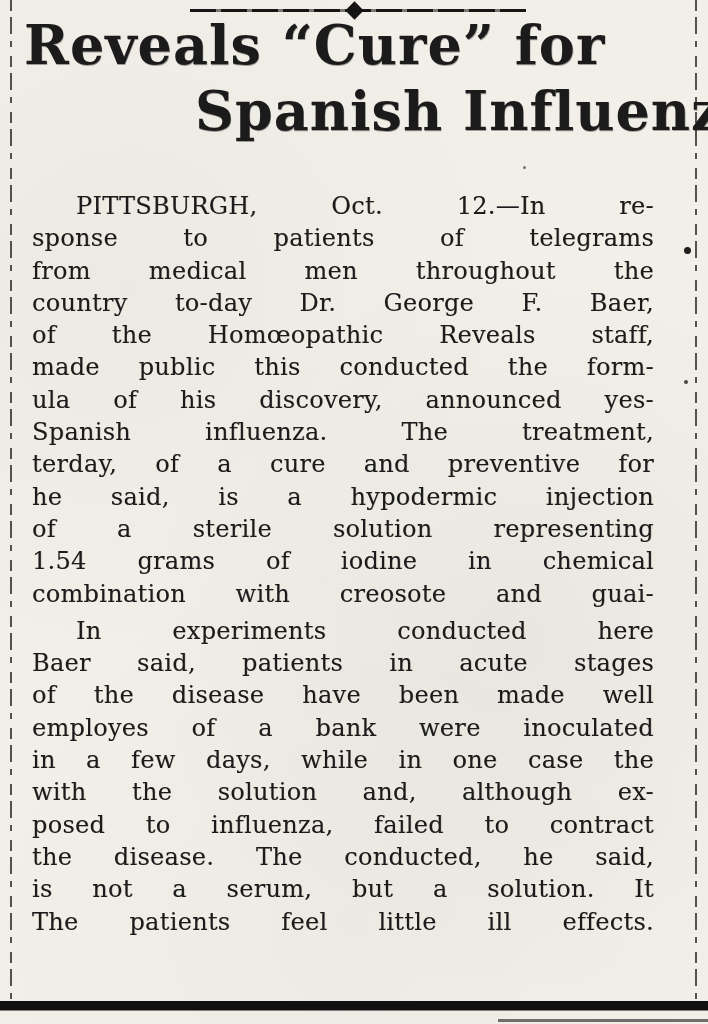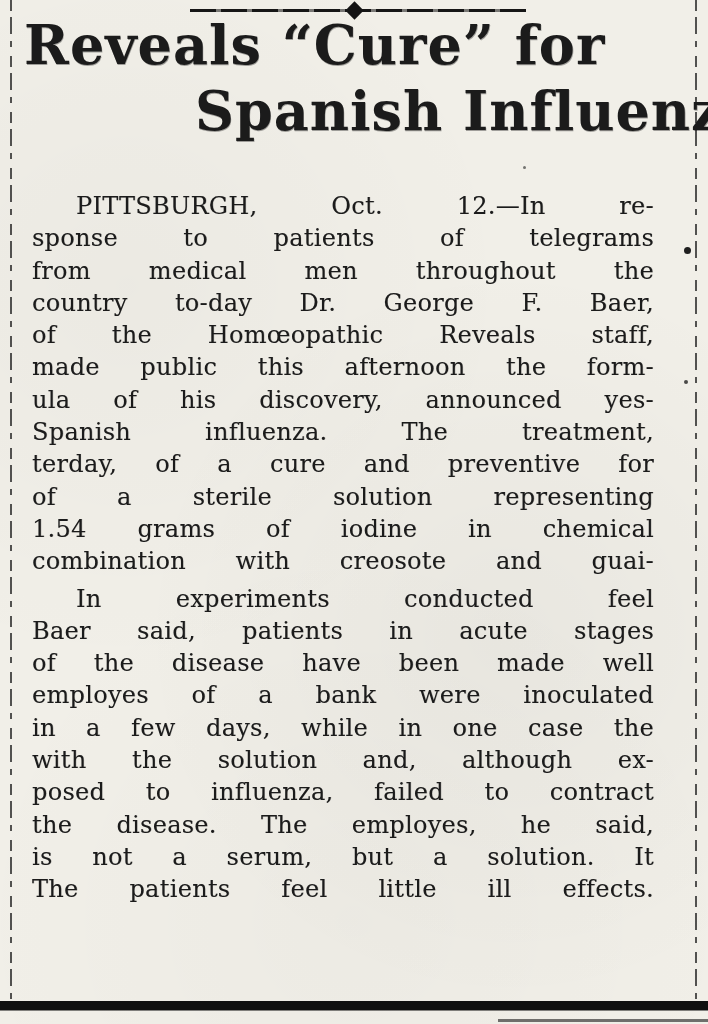--- a/index.html
+++ b/index.html
@@ -80,37 +80,38 @@
     <div class="l2">Spanish Influenza</div>
   </div>
 
   <div class="article">
       <div class="paragraph">
         <div class="line indent">PITTSBURGH, Oct. 12.—In re-</div>
         <div class="line">sponse to patients of telegrams</div>
         <div class="line">from medical men throughout the</div>
         <div class="line">country to-day Dr. George F. Baer,</div>
         <div class="line">of the Homœopathic Reveals staff,</div>
-        <div class="line">made public this afternoon the form-</div>
+        <div class="line">made public this conducted the form-</div>
         <div class="line">ula of his discovery, announced yes-</div>
         <div class="line">Spanish influenza. The treatment,</div>
         <div class="line">terday, of a cure and preventive for</div>
+        <div class="line">he said, is a hypodermic injection</div>
         <div class="line">of a sterile solution representing</div>
         <div class="line">1.54 grams of iodine in chemical</div>
         <div class="line">combination with creosote and guai-</div>
       </div>
       <div class="paragraph">
-        <div class="line indent">In experiments conducted feel</div>
+        <div class="line indent">In experiments conducted here</div>
         <div class="line">Baer said, patients in acute stages</div>
         <div class="line">of the disease have been made well</div>
         <div class="line">employes of a bank were inoculated</div>
         <div class="line">in a few days, while in one case the</div>
         <div class="line">with the solution and, although ex-</div>
         <div class="line">posed to influenza, failed to contract</div>
-        <div class="line">the disease. The employes, he said,</div>
+        <div class="line">the disease. The conducted, he said,</div>
         <div class="line">is not a serum, but a solution. It</div>
         <div class="line">The patients feel little ill effects.</div>
       </div>
     </div>
 
   <div class="bottom-rule"></div>
   <div class="bottom-rule-2"></div>
 
   <div class="speck s1"></div>
   <div class="speck s2"></div>

